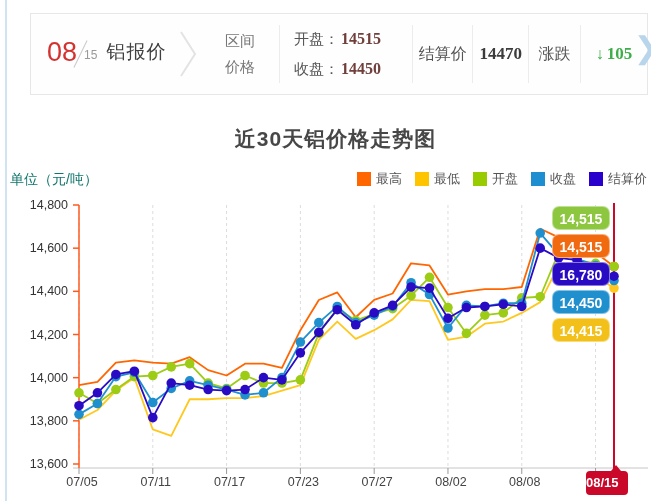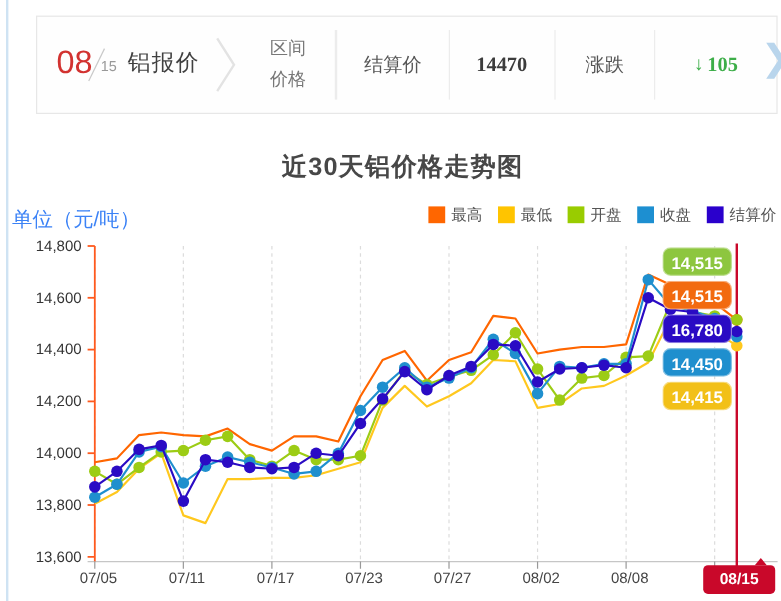--- a/index.html
+++ b/index.html
@@ -26,35 +26,35 @@
   #settle-label-cell{flex:1 1 72px;}
   #settle-value-cell{flex:1 1 66px;color:#3c3c3c;font-size:17px;}
   #change-label-cell{flex:1 1 62px;}
   #change-cell{flex:1 1 80px;color:#3dae49;font-size:17px;font-weight:bold;}
   #change-arrow{font-size:16px;margin-right:3px;font-weight:bold;}
   #carousel-next{position:absolute;right:-8px;top:30px;font-size:30px;color:#b9d5ec;}
 
   
   #chart-title{position:absolute;left:0;top:125px;width:651px;padding-left:20px;box-sizing:border-box;
       text-align:center;font-size:21px;font-weight:bold;color:#474747;letter-spacing:1px;}
-  #unit-label{position:absolute;left:10px;top:171px;font-size:17px;color:#3b82f6;}
+  #unit-label{position:absolute;left:10px;top:171px;font-size:14px;color:#0f766e;}
   #legend{position:absolute;right:4px;top:170px;display:flex;align-items:center;}
   .legend-item{display:flex;align-items:center;margin-left:13px;}
   .legend-swatch{width:14px;height:14px;margin-right:5px;}
   .legend-label{font-size:13px;color:#555;}
   #chart-svg{position:absolute;left:0;top:0;width:651px;height:501px;}
 
   
   .price-badge{position:absolute;left:552px;width:58px;height:24px;border-radius:7px;
       color:#fff;font-size:14px;font-weight:bold;text-align:center;line-height:24px;
       border:1px solid rgba(255,255,255,.45);box-sizing:border-box;z-index:5;}
 
   
-  #today-badge{position:absolute;left:586px;top:471px;width:60px;height:24px;background:#c9082a;
-      border-radius:4px;color:#fff;font-size:13px;font-weight:bold;text-align:center;line-height:24px;z-index:6;}
+  #today-badge{position:absolute;left:586px;top:471px;width:42px;height:24px;background:#c9082a;
+      border-radius:4px;color:#fff;font-size:13px;font-weight:bold;text-align:left;line-height:24px;z-index:6;}
   #today-badge::after{content:"";position:absolute;top:-6px;right:7px;
       border-left:5px solid transparent;border-right:5px solid transparent;border-bottom:6px solid #c9082a;}
 </style>
 </head>
 <body>
 
 <div id="page">
   <div id="side-line"></div>
 
   <div id="quote-card">
@@ -67,20 +67,24 @@
     <span class="big-chevron">
       <svg width="26" height="56" viewBox="0 0 26 56">
           <polyline points="6,6 20,28 6,50" fill="none" stroke="#e3e3e3" stroke-width="2"></polyline>
         </svg>
     </span>
     <div id="range-block">
       <div>区间</div>
       <div>价格</div>
     </div>
     <div class="vdiv"></div>
+    <div id="oc-block">
+      <div><span>开盘：</span><span class="num-serif oc-val">14515</span></div>
+      <div><span>收盘：</span><span class="num-serif oc-val">14450</span></div>
+    </div>
     <div class="vdiv"></div>
     <div class="hcell" id="settle-label-cell">结算价</div>
     <div class="vdiv"></div>
     <div class="hcell num-serif" id="settle-value-cell">14470</div>
     <div class="vdiv"></div>
     <div class="hcell" id="change-label-cell">涨跌</div>
     <div class="vdiv"></div>
     <div class="hcell" id="change-cell">
       <span id="change-arrow">↓</span>
       <span class="num-serif">105</span>

